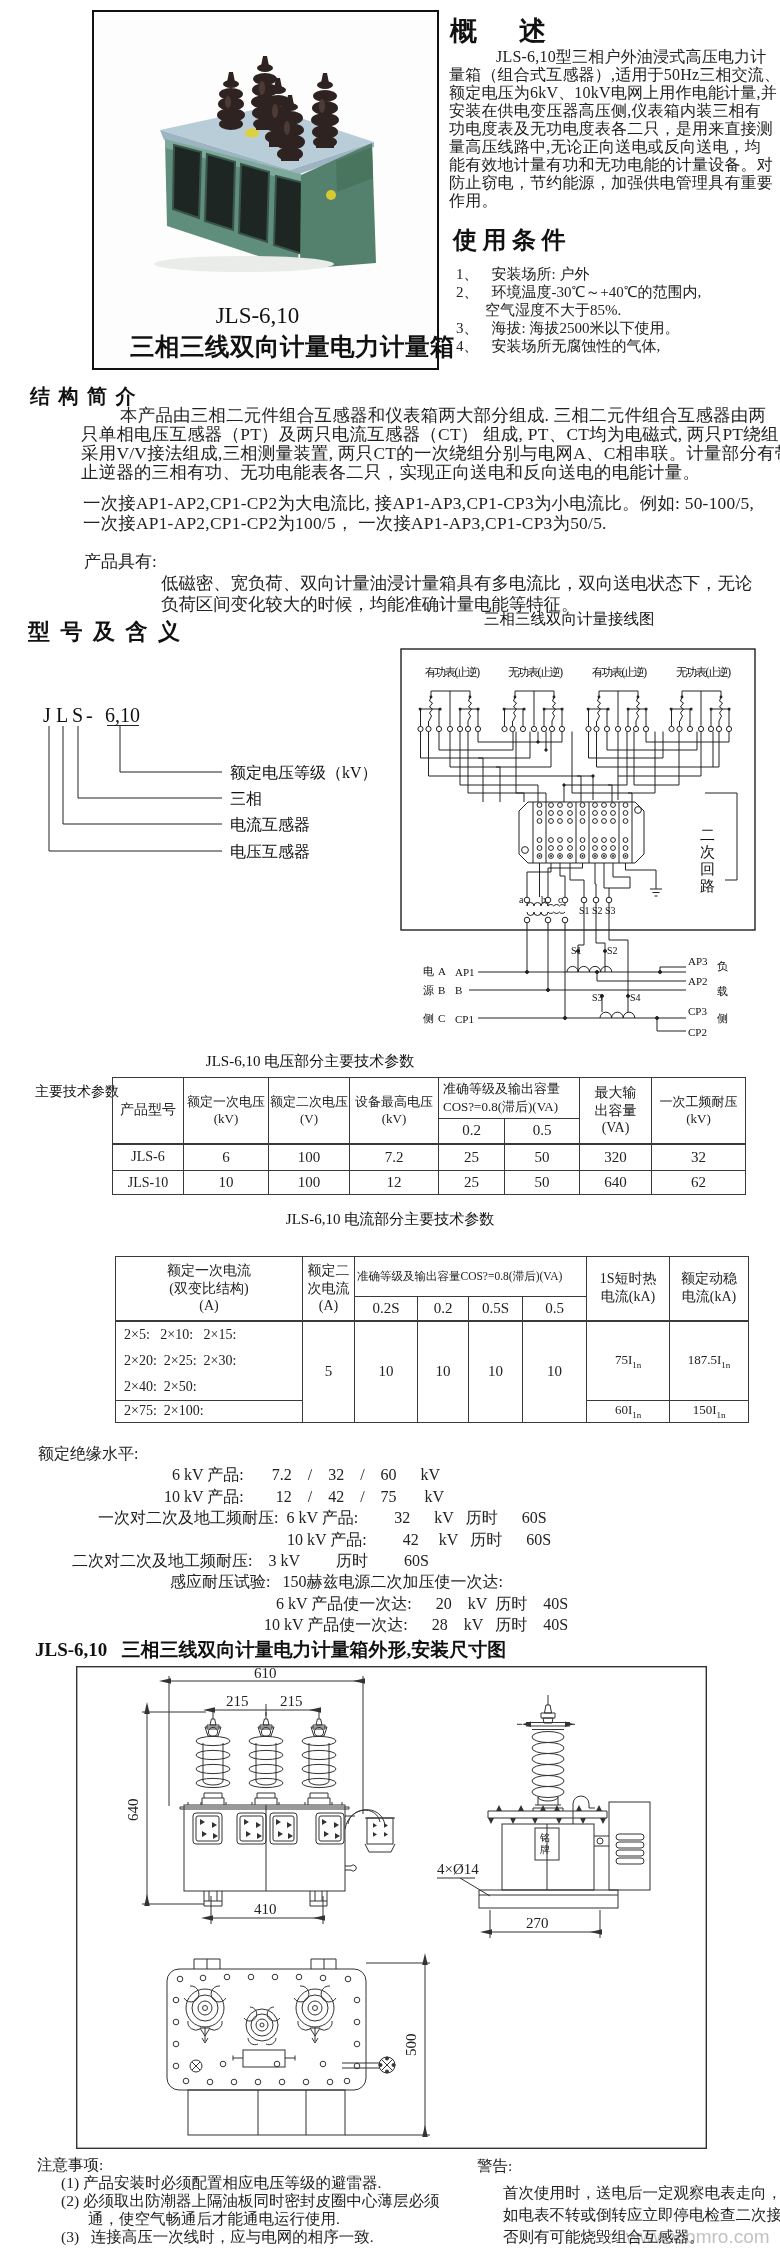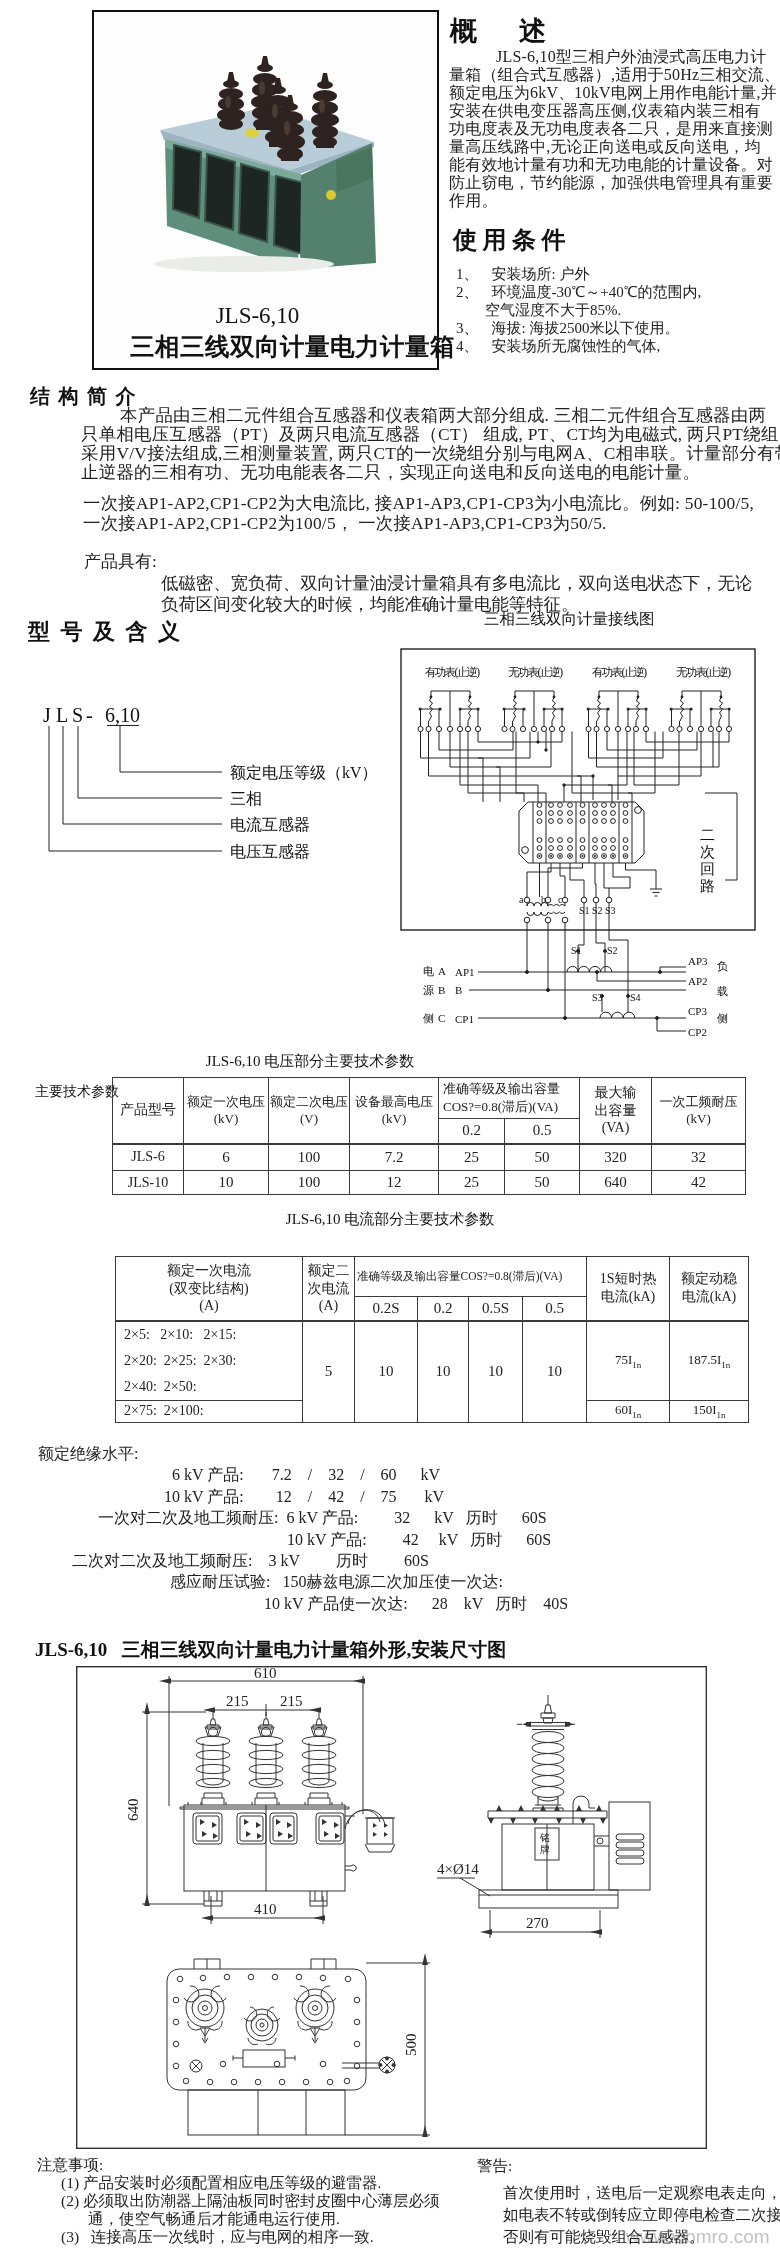--- a/index.html
+++ b/index.html
@@ -407,21 +407,21 @@
           <td>32</td>
         </tr>
 <tr style="height:24px;">
           <td style="font-size:14px;">JLS-10</td>
           <td>10</td>
           <td>100</td>
           <td>12</td>
           <td>25</td>
           <td>50</td>
           <td>640</td>
-          <td>42</td>
+          <td>62</td>
         </tr>
 </tbody>
     </table>
 </div>
 
 <div class="abs" style="left:0;top:1210px;width:780px;text-align:center;font-size:15px;color:#111;">JLS-6,10 电流部分主要技术参数</div>
 <div class="abs" style="left:115px;top:1256px;">
 <table style="width:633px;">
 <colgroup>
         <col style="width:187px">
@@ -467,20 +467,21 @@
 </div>
 
 <div class="abs" style="left:38px;top:1443px;width:740px;font-size:16px;line-height:21.4px;color:#222;">
 <div>额定绝缘水平:</div>
 <div style="text-indent:134px;">6 kV 产品:&nbsp;&nbsp;&nbsp;&nbsp;&nbsp;&nbsp;&nbsp;7.2&nbsp;&nbsp;&nbsp;&nbsp;/&nbsp;&nbsp;&nbsp;&nbsp;32&nbsp;&nbsp;&nbsp;&nbsp;/&nbsp;&nbsp;&nbsp;&nbsp;60&nbsp;&nbsp;&nbsp;&nbsp;&nbsp;&nbsp;kV</div>
 <div style="text-indent:126px;">10 kV 产品:&nbsp;&nbsp;&nbsp;&nbsp;&nbsp;&nbsp;&nbsp;&nbsp;12&nbsp;&nbsp;&nbsp;&nbsp;/&nbsp;&nbsp;&nbsp;&nbsp;42&nbsp;&nbsp;&nbsp;&nbsp;/&nbsp;&nbsp;&nbsp;&nbsp;75&nbsp;&nbsp;&nbsp;&nbsp;&nbsp;&nbsp;&nbsp;kV</div>
 <div style="text-indent:60px;">一次对二次及地工频耐压:&nbsp;&nbsp;6 kV 产品:&nbsp;&nbsp;&nbsp;&nbsp;&nbsp;&nbsp;&nbsp;&nbsp;&nbsp;32&nbsp;&nbsp;&nbsp;&nbsp;&nbsp;&nbsp;kV&nbsp;&nbsp;&nbsp;历时&nbsp;&nbsp;&nbsp;&nbsp;&nbsp;&nbsp;60S</div>
 <div style="text-indent:249px;">10 kV 产品:&nbsp;&nbsp;&nbsp;&nbsp;&nbsp;&nbsp;&nbsp;&nbsp;&nbsp;42&nbsp;&nbsp;&nbsp;&nbsp;&nbsp;kV&nbsp;&nbsp;&nbsp;历时&nbsp;&nbsp;&nbsp;&nbsp;&nbsp;&nbsp;60S</div>
 <div style="text-indent:34px;">二次对二次及地工频耐压:&nbsp;&nbsp;&nbsp;&nbsp;3 kV&nbsp;&nbsp;&nbsp;&nbsp;&nbsp;&nbsp;&nbsp;&nbsp;&nbsp;历时&nbsp;&nbsp;&nbsp;&nbsp;&nbsp;&nbsp;&nbsp;&nbsp;&nbsp;60S</div>
 <div style="text-indent:132px;">感应耐压试验:&nbsp;&nbsp;&nbsp;150赫兹电源二次加压使一次达:</div>
+<div style="text-indent:238px;">6 kV 产品使一次达:&nbsp;&nbsp;&nbsp;&nbsp;&nbsp;&nbsp;20&nbsp;&nbsp;&nbsp;&nbsp;kV&nbsp;&nbsp;历时&nbsp;&nbsp;&nbsp;&nbsp;40S</div>
 <div style="text-indent:226px;">10 kV 产品使一次达:&nbsp;&nbsp;&nbsp;&nbsp;&nbsp;&nbsp;28&nbsp;&nbsp;&nbsp;&nbsp;kV&nbsp;&nbsp;&nbsp;历时&nbsp;&nbsp;&nbsp;&nbsp;40S</div>
 </div>
 
 <div class="abs" style="left:35px;top:1637px;font-size:19px;font-weight:600;color:#111;">JLS-6,10&nbsp;&nbsp;&nbsp;三相三线双向计量电力计量箱外形,安装尺寸图</div>
 <svg class="abs" style="left:76px;top:1666px;" width="631" height="483" viewBox="0 0 631 483">
 <defs>
   <marker id="ar" markerWidth="12" markerHeight="8" refX="10" refY="4" orient="auto" markerUnits="userSpaceOnUse">
     <path d="M0 4 L12 1.2 L12 6.8 Z" fill="#333"></path>
   </marker>
   <g id="ins1">

